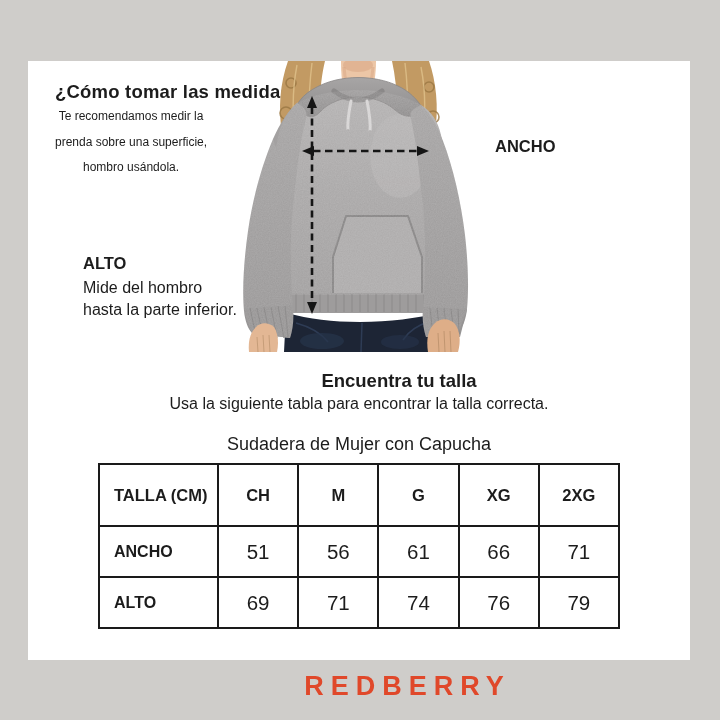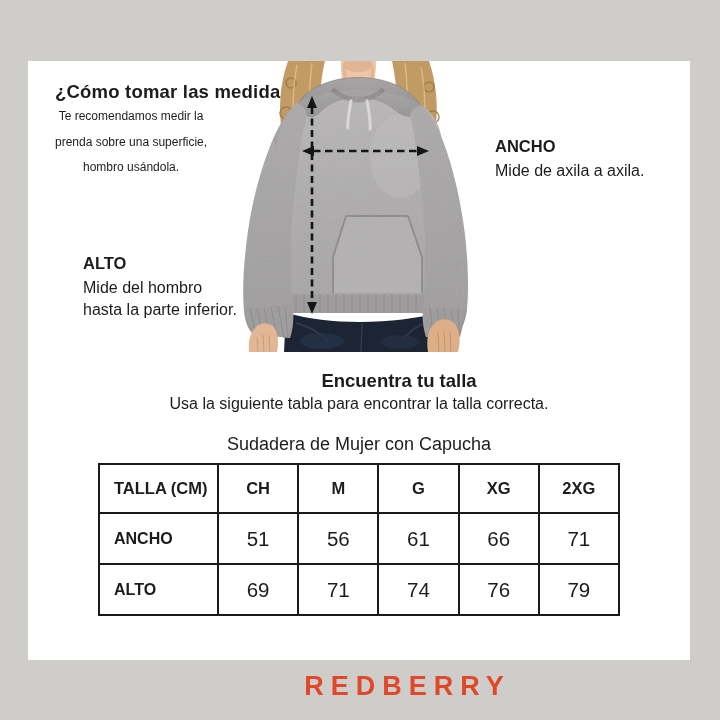--- a/index.html
+++ b/index.html
@@ -35,21 +35,21 @@
   .product-name{top:373px;font-size:18px;}
   table.size-table{
     position:absolute;left:70px;top:402px;width:522px;
     border-collapse:collapse;table-layout:fixed;
   }
   table.size-table col.c0{width:119px;}
   table.size-table th, table.size-table td{
     border:2px solid #1a1a1a;text-align:center;vertical-align:middle;
     padding:0;
   }
-  table.size-table thead tr{height:49px;}
+  table.size-table thead tr{height:62px;}
   table.size-table tbody tr{height:51px;}
   table.size-table th{font-size:16.5px;font-weight:bold;}
   table.size-table th.left, table.size-table td.left{
     text-align:left;padding-left:14px;
   }
   table.size-table td.label{font-size:16px;font-weight:bold;}
   table.size-table td.num{font-size:20.5px;font-weight:normal;}
   .footer-note{
     top:566px;font-size:17px;font-weight:bold;letter-spacing:.1px;
   }
@@ -232,21 +232,20 @@
     </g>
     <g fill="#151515" stroke="#151515">
       <line x1="113" y1="90" x2="218" y2="90" stroke-width="2.6" stroke-dasharray="7.5 4.5"></line>
       <polygon points="102,90 114,85 114,95" stroke="none"></polygon>
       <polygon points="229,90 217,85 217,95" stroke="none"></polygon>
     </g>
   </svg>
 
   <div class="measure-block ancho-block">
     <div class="m-label">ANCHO</div>
-    <div class="m-desc">Mide de axila a axila.</div>
   </div>
 
   <div class="measure-block alto-block">
     <div class="m-label">ALTO</div>
     <div class="m-desc">Mide del hombro</div>
     <div class="m-desc">hasta la parte inferior.</div>
   </div>
 
   <div class="centered find-heading">Encuentra tu talla</div>
   <div class="centered find-sub">Usa la siguiente tabla para encontrar la talla correcta.</div>

